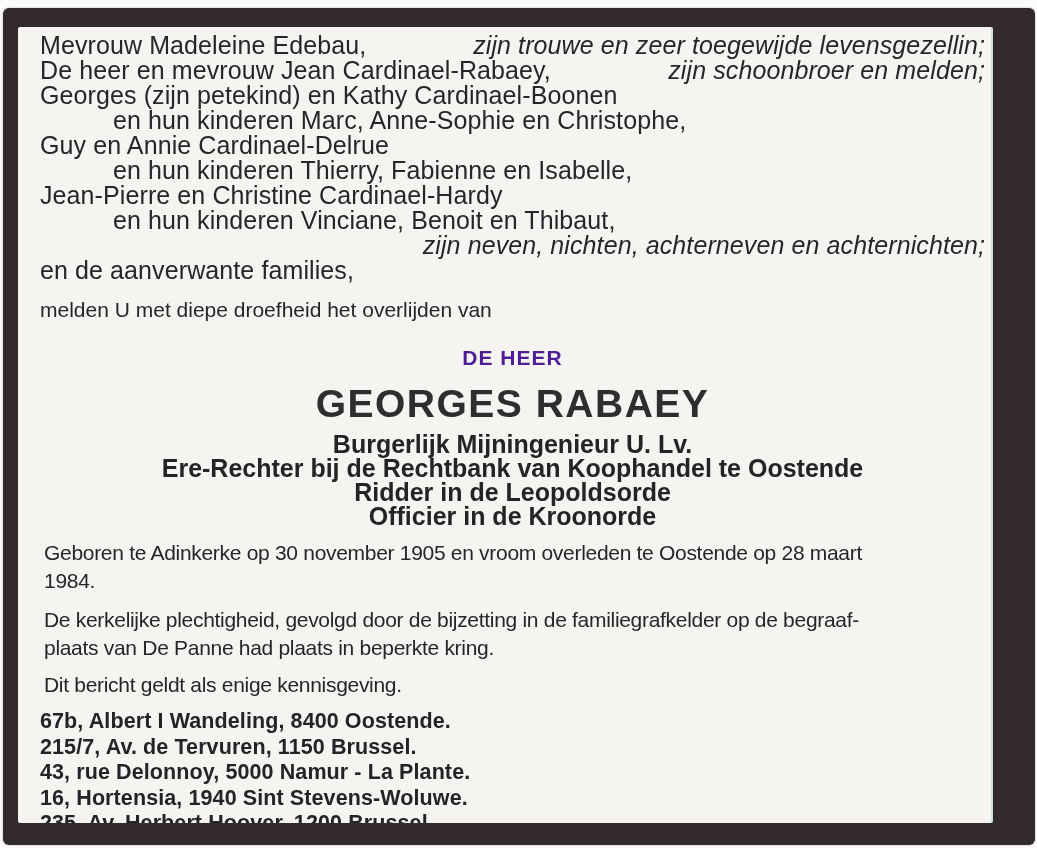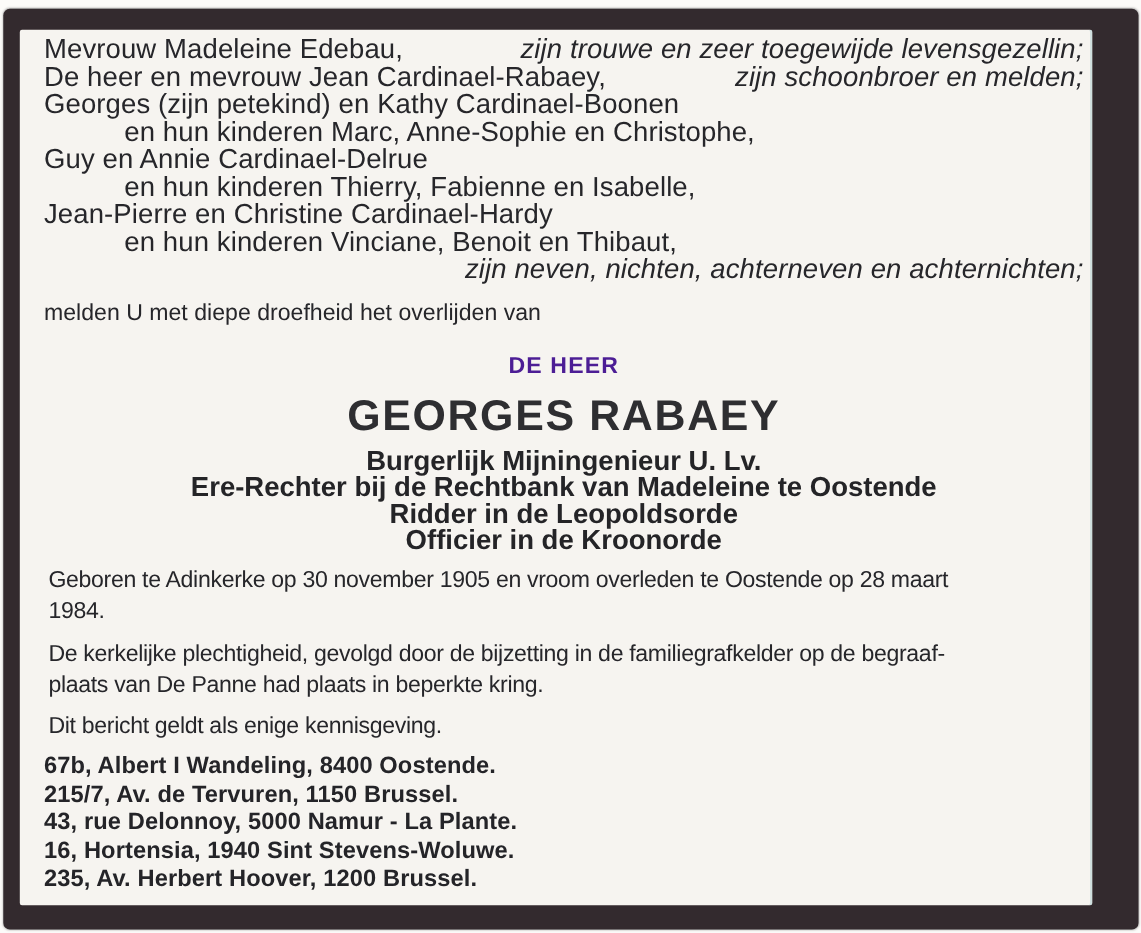--- a/index.html
+++ b/index.html
@@ -132,30 +132,34 @@
         <span class="rel"></span>
       </div>
       <div class="row indent">
         <span>en hun kinderen Vinciane, Benoit en Thibaut,</span>
         <span class="rel"></span>
       </div>
       <div class="row">
         <span></span>
         <span class="rel">zijn neven, nichten, achterneven en achternichten;</span>
       </div>
+      <div class="row">
+        <span>en de aanverwante families,</span>
+        <span class="rel"></span>
+      </div>
     </div>
 
     <p class="closing">melden U met diepe droefheid het overlijden van</p>
 
     <div class="header">
       <div class="salutation">DE HEER</div>
       <div class="name">GEORGES RABAEY</div>
       <div class="titles">
         <div>Burgerlijk Mijningenieur U. Lv.</div>
-        <div>Ere-Rechter bij de Rechtbank van Madeleine te Oostende</div>
+        <div>Ere-Rechter bij de Rechtbank van Koophandel te Oostende</div>
         <div>Ridder in de Leopoldsorde</div>
         <div>Officier in de Kroonorde</div>
       </div>
     </div>
 
     <p class="para">Geboren te Adinkerke op 30 november 1905 en vroom overleden te Oostende op 28 maart
 1984.</p>
     <p class="para">De kerkelijke plechtigheid, gevolgd door de bijzetting in de familiegrafkelder op de begraaf-
 plaats van De Panne had plaats in beperkte kring.</p>
     <p class="para notice">Dit bericht geldt als enige kennisgeving.</p>

